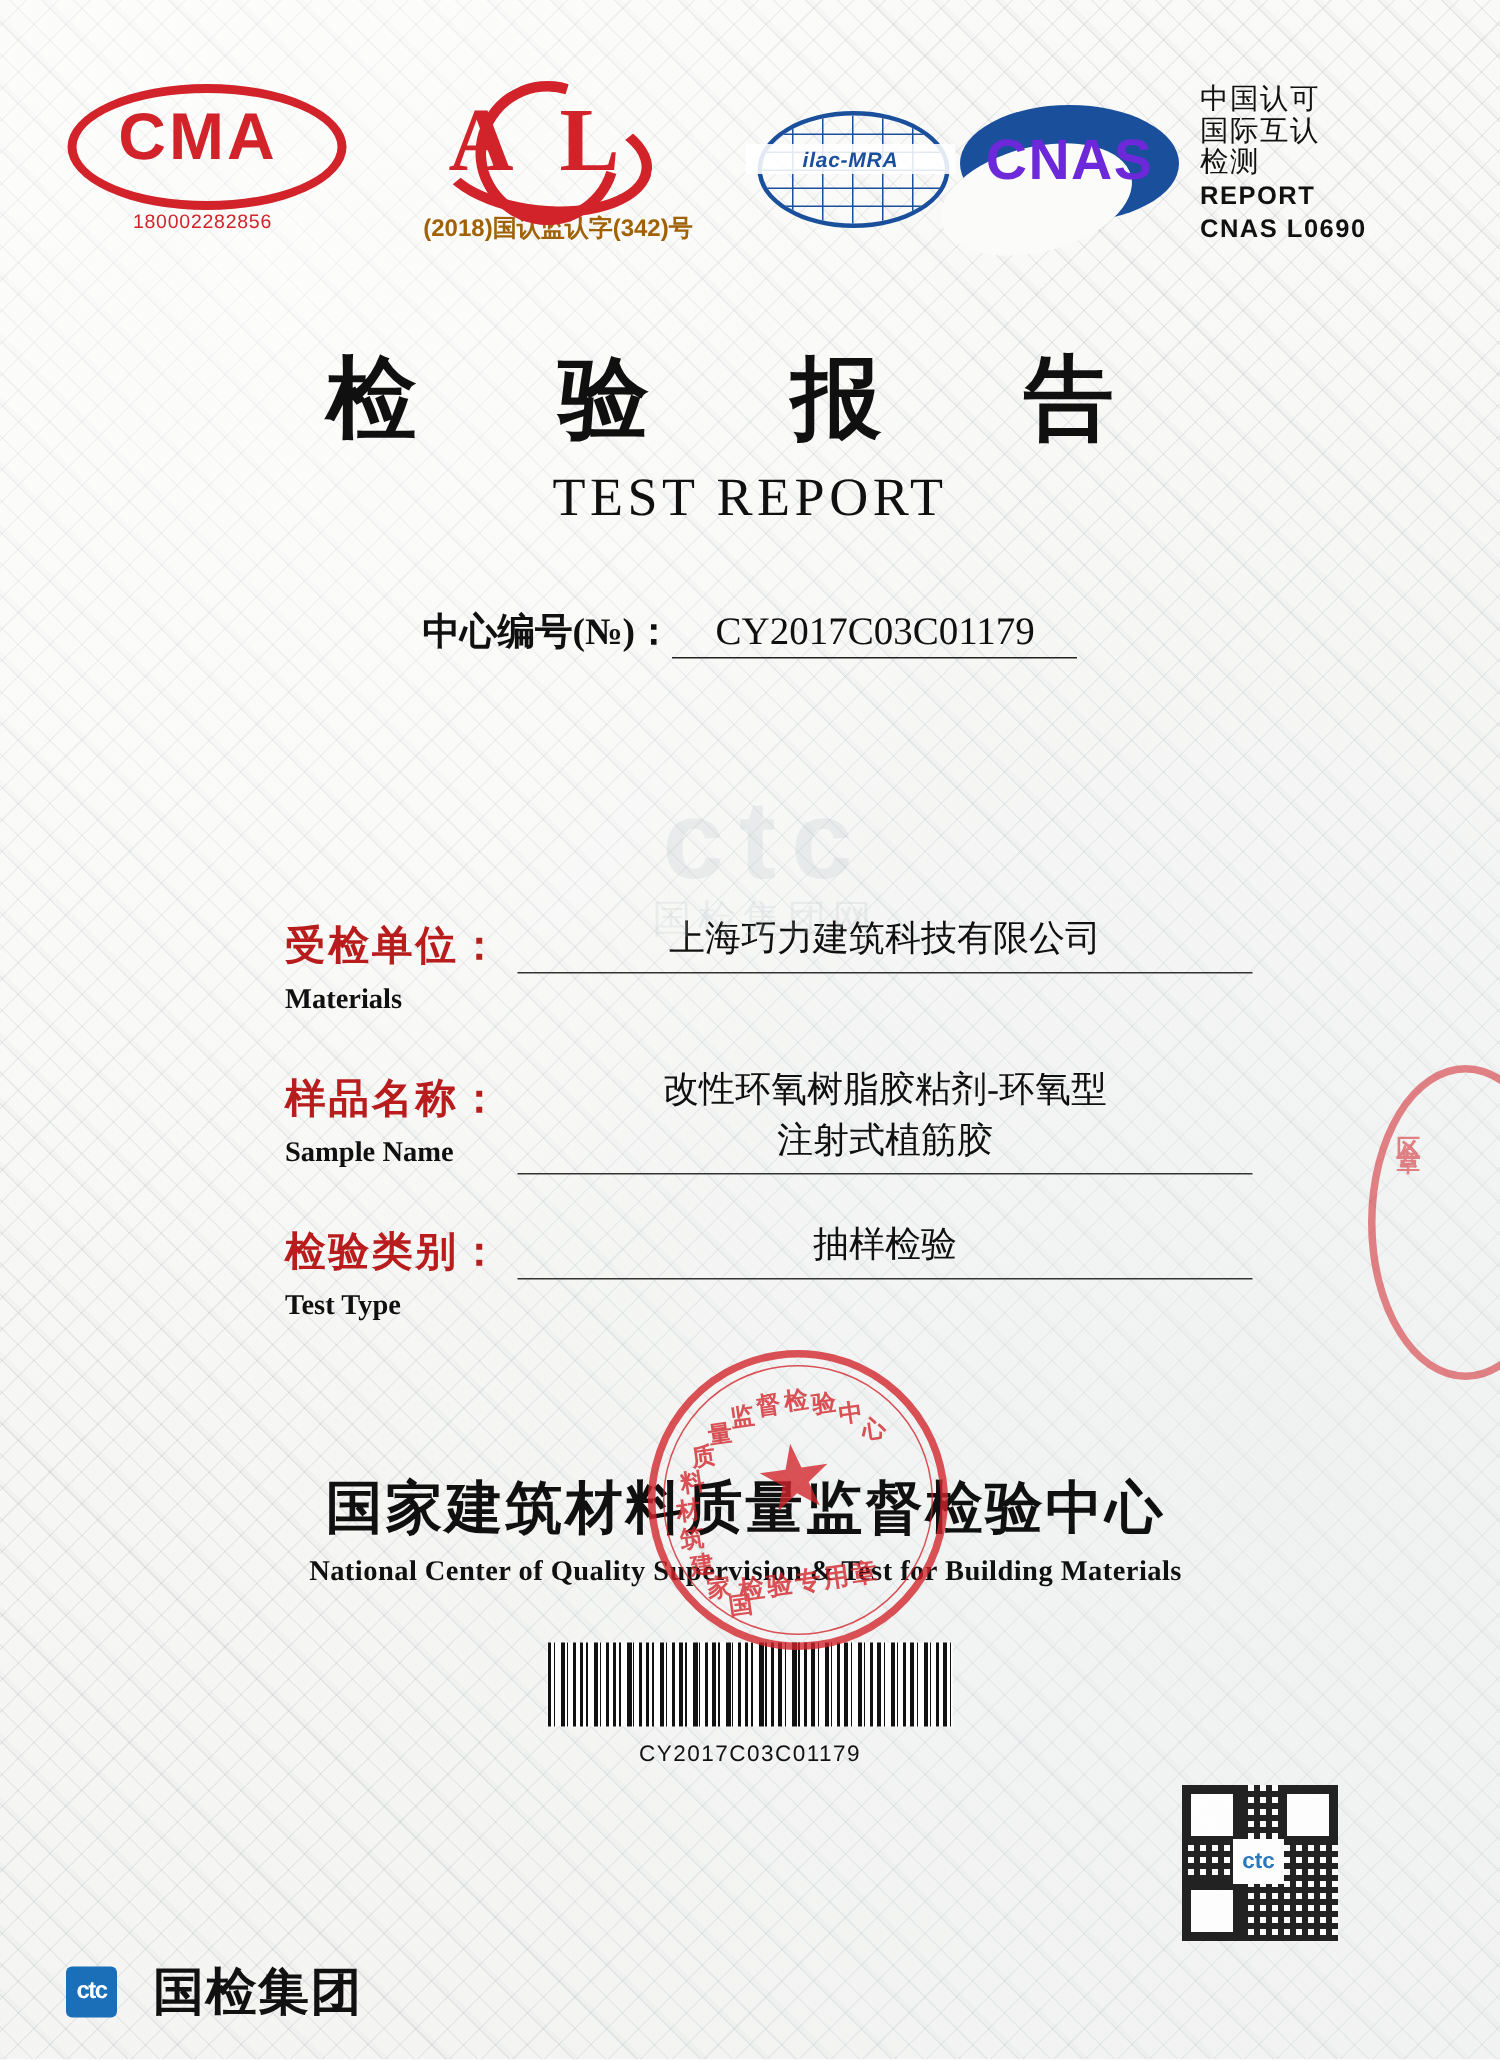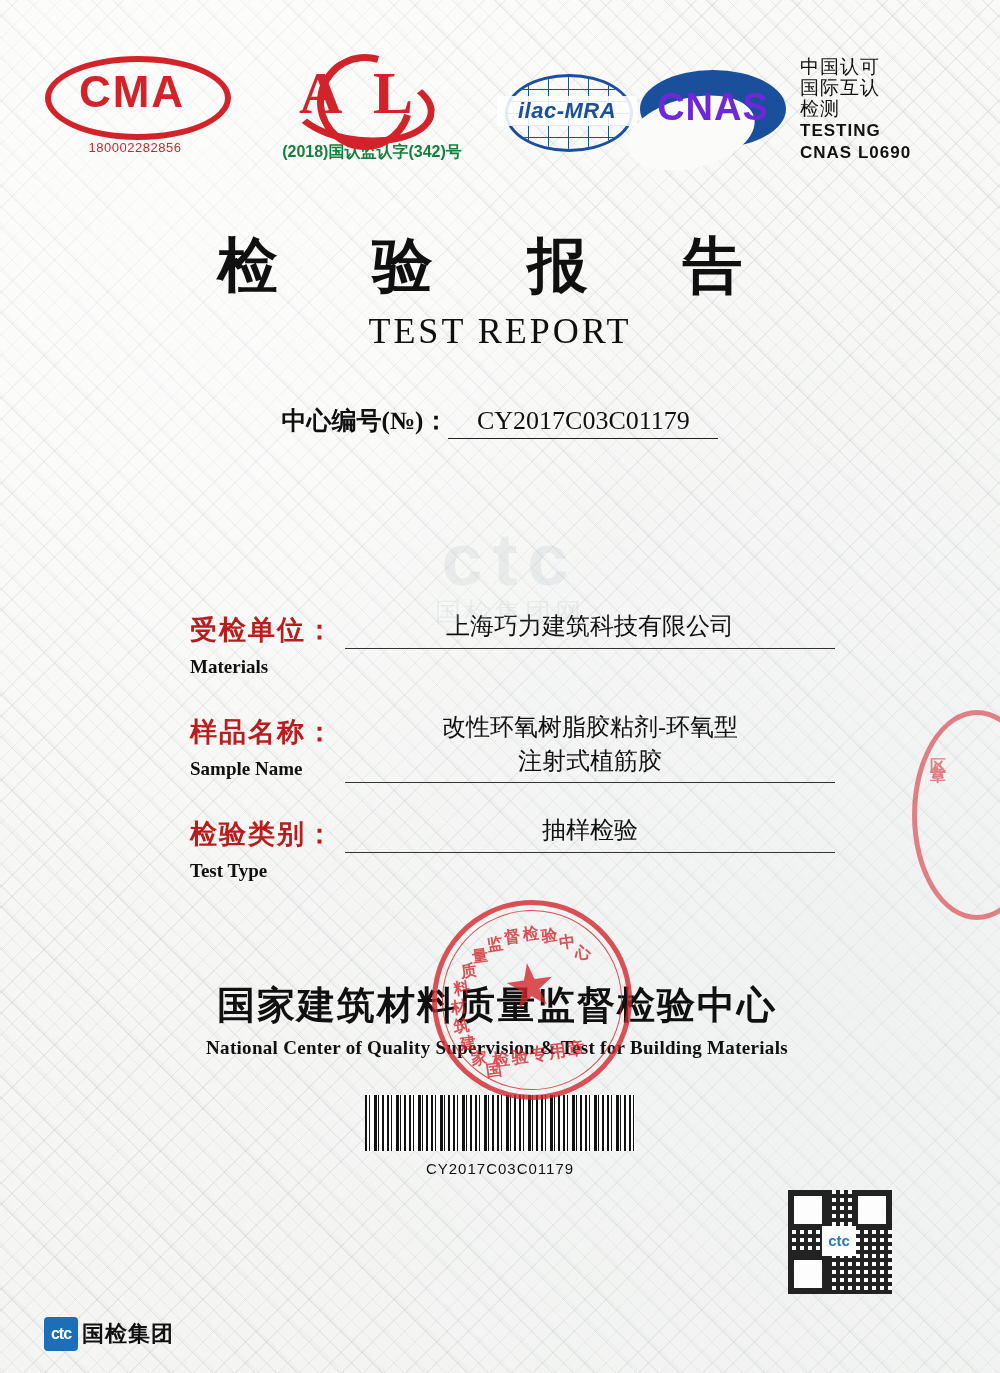--- a/index.html
+++ b/index.html
@@ -137,21 +137,21 @@
     border: 7px solid #d2232a;
     border-radius: 50%;
     border-top-color: transparent;
     border-left-color: transparent;
     transform: rotate(6deg);
   }
   .cal-num {
     font-family: "Liberation Sans", sans-serif;
     font-size: 16px;
     font-weight: bold;
-    color: #15803d;
+    color: #a16207;
     margin-top: 4px;
   }
 
   
   .logo-ilac { left: 492px; top: 26px; width: 150px; }
   .ilac-mark {
     position: relative;
     width: 140px;
     height: 80px;
     margin: 0 auto;
@@ -177,21 +177,21 @@
     background: #1a4f9c;
   }
   .ilac-band {
     position: absolute;
     left: 0; top: 26px;
     width: 140px;
     text-align: center;
     font-family: "Liberation Sans", sans-serif;
     font-weight: bold;
     font-style: italic;
-    font-size: 22px;
+    font-size: 14px;
     color: #1a4f9c;
     background: rgba(255,255,255,0.88);
     padding: 2px 0;
     letter-spacing: 0.5px;
   }
 
   
   .logo-cnas { left: 640px; top: 12px; width: 320px; text-align: left; }
   .cnas-row { display: flex; align-items: center; }
   .cnas-mark {
@@ -534,22 +534,22 @@
     border-radius: 4px;
     color: #fff;
     font-family: "Liberation Sans", sans-serif;
     font-weight: bold;
     font-size: 16px;
     text-align: center;
     line-height: 34px;
     letter-spacing: -1px;
   }
   .footer-text {
-    margin-left: 4px;
-    font-size: 22px;
+    margin-left: 24px;
+    font-size: 34px;
     font-weight: bold;
     color: #111;
     letter-spacing: 1px;
   }
 </style>
 </head>
 <body>
 
 <div class="page">
   <div class="content">
@@ -596,21 +596,21 @@
         <div class="cnas-row">
           <div class="cnas-mark">
             <div class="cnas-oval"></div>
             <div class="cnas-cut"></div>
             <div class="cnas-word">CNAS</div>
           </div>
           <div class="cnas-text">
             <div class="cnas-cn">中国认可</div>
             <div class="cnas-cn">国际互认</div>
             <div class="cnas-cn">检测</div>
-            <div class="cnas-en">TESTING</div>
+            <div class="cnas-en">REPORT</div>
             <div class="cnas-en">CNAS L0690</div>
           </div>
         </div>
       </div>
     </div>
 
     <div class="title-cn">检 验 报 告</div>
     <div class="title-en">TEST   REPORT</div>
 
     <div class="center-no">

